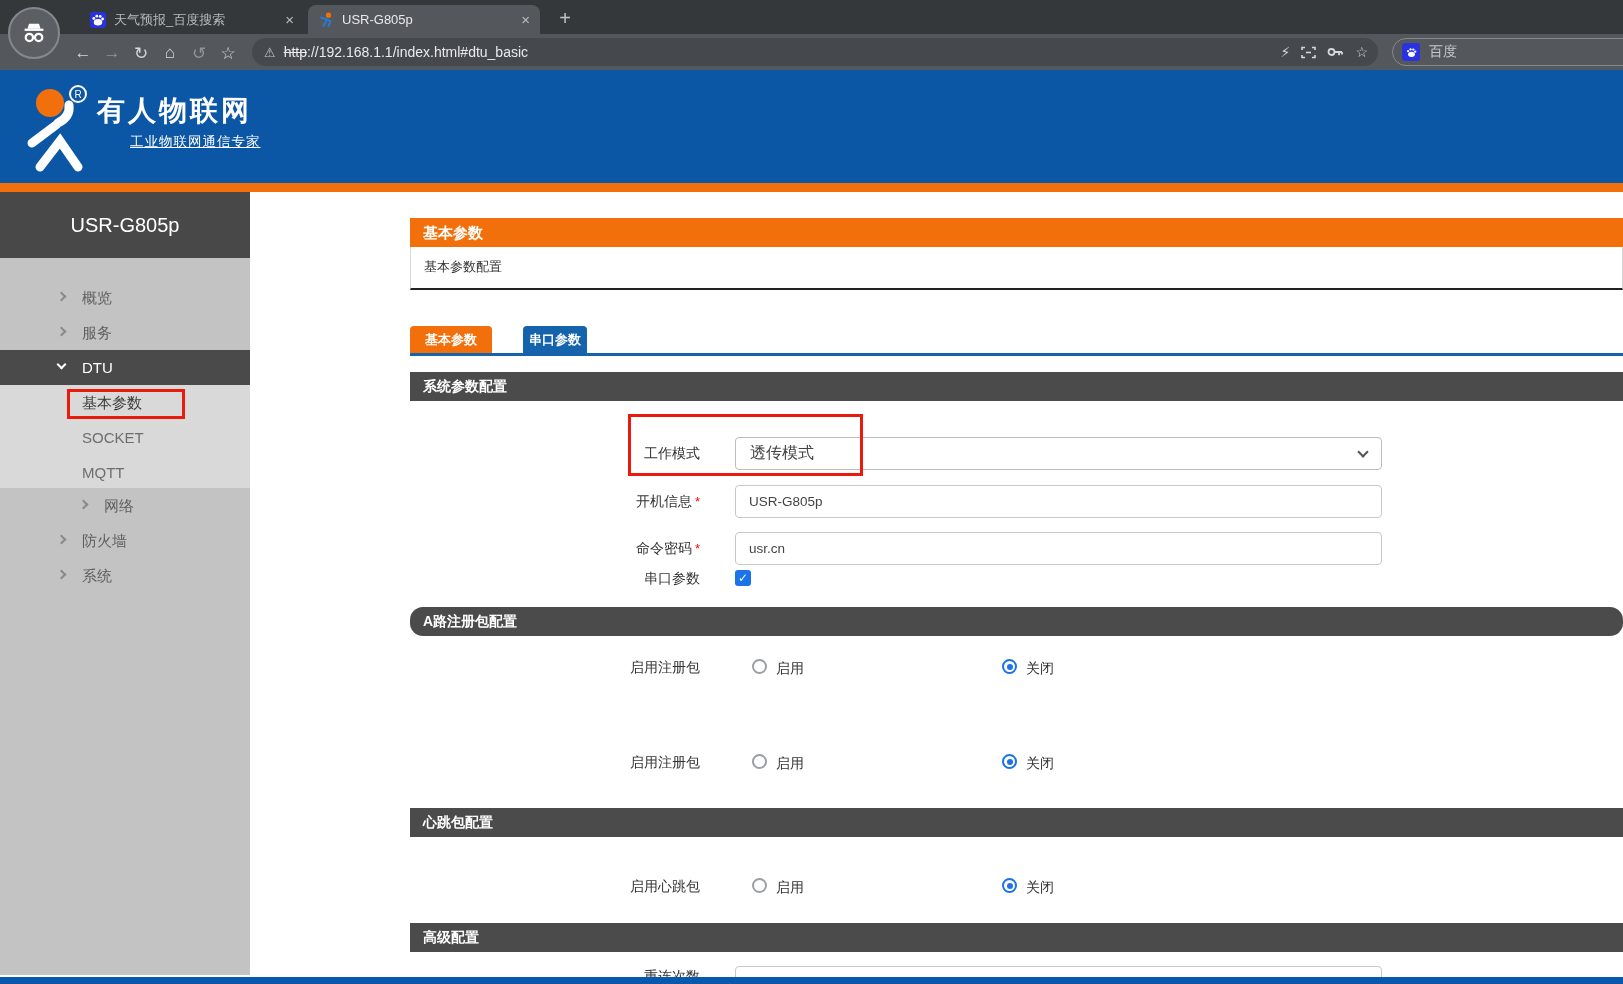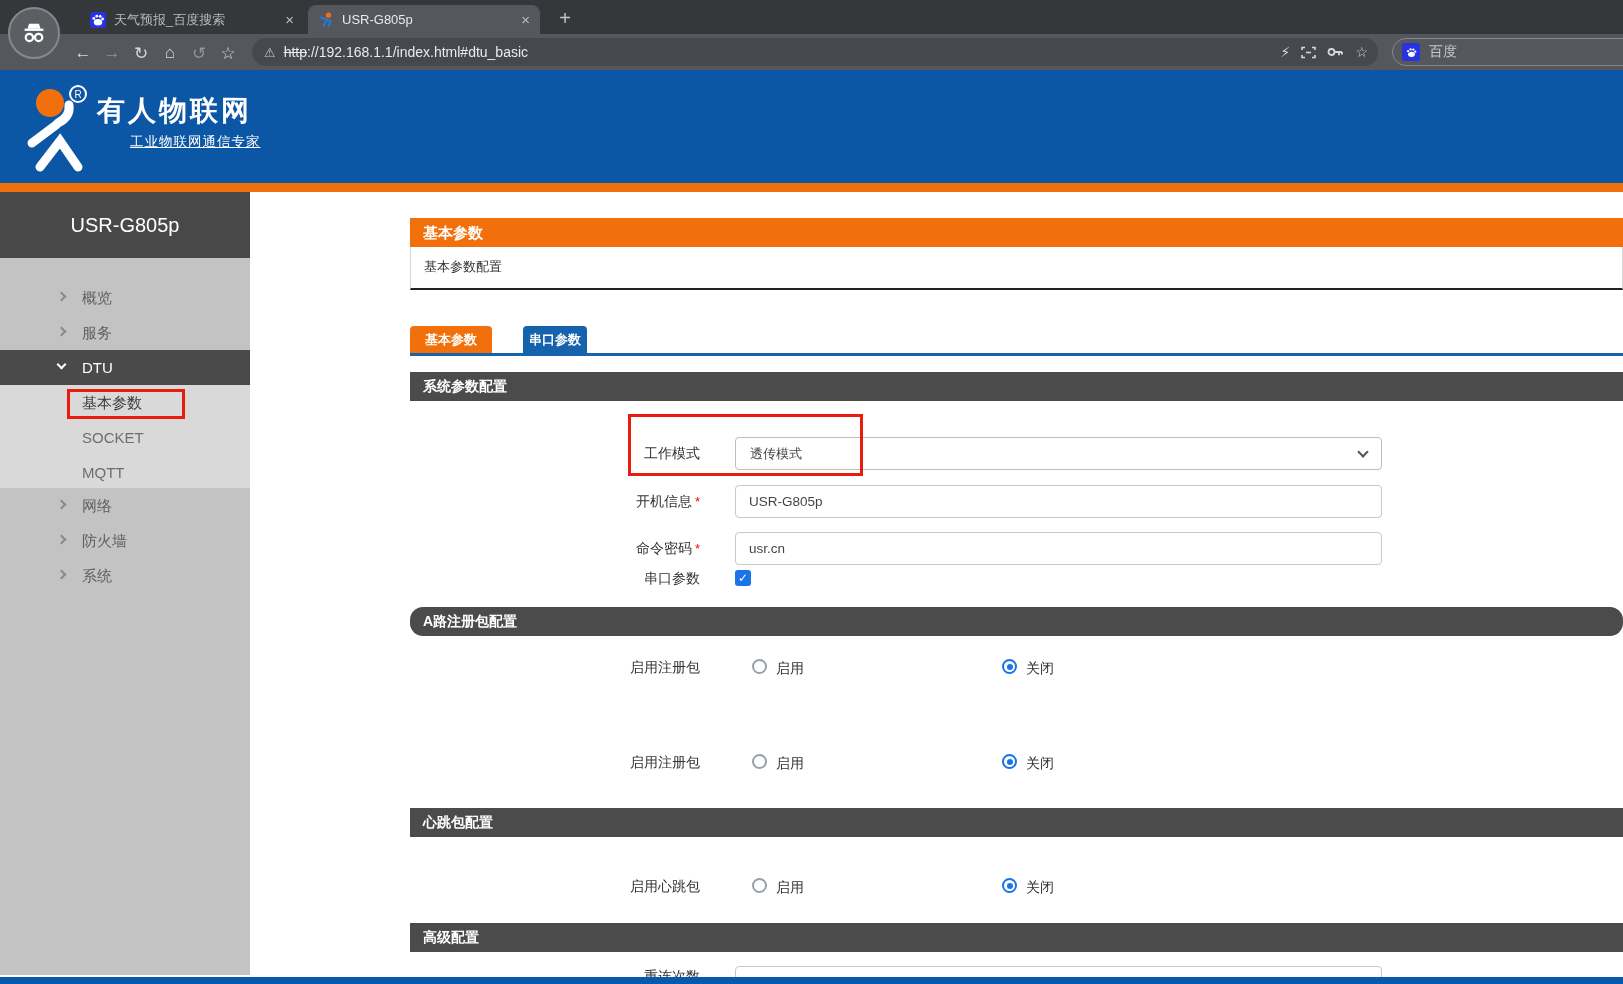--- a/index.html
+++ b/index.html
@@ -63,21 +63,21 @@
     line-height:40px;padding-left:13px;font-size:13px;color:#333;}
   .ptab{position:absolute;top:134px;height:27px;line-height:27px;text-align:center;color:#fff;
     font-size:13px;font-weight:bold;border-radius:4px 4px 0 0;}
   .ptab.orange{left:160px;width:82px;background:#f2700c;}
   .ptab.blue{left:273px;width:64px;background:#1463ac;}
   .tabline{position:absolute;left:160px;right:0;top:161px;height:3px;background:#1463ac;}
   .flabel{position:absolute;left:270px;width:180px;text-align:right;font-size:14px;color:#333;height:17px;}
   .req{color:#f00;margin-left:3px;font-size:13px;}
   .selectbox{position:absolute;left:485px;width:647px;height:33px;border:1px solid #bdbdbd;border-radius:4px;
     background:#fff;display:flex;align-items:center;justify-content:space-between;
-    padding:0 14px;font-size:13px;color:#444;}
+    padding:0 14px;font-size:16px;color:#444;}
   .selchev{width:8px;height:8px;border-right:2px solid #555;border-bottom:2px solid #555;
     transform:rotate(45deg);margin-top:-4px;}
   .tinput{position:absolute;left:485px;width:647px;height:33px;border:1px solid #c8c8c8;border-radius:4px;
     font-size:13.5px;color:#444;padding:0 13px;outline:none;background:#fff;
     font-family:"Liberation Sans","DejaVu Sans",sans-serif;}
   .checkbox{position:absolute;left:485px;width:16px;height:16px;background:#1a73e8;border-radius:3px;
     color:#fff;font-size:12px;font-weight:bold;display:flex;align-items:center;justify-content:center;}
   .radio{position:absolute;width:15px;height:15px;border:2px solid #9aa0a6;border-radius:50%;background:#fff;}
   .radio.checked{border-color:#1a73e8;}
   .radio.checked::after{content:"";position:absolute;left:2.5px;top:2.5px;width:6px;height:6px;
@@ -205,21 +205,21 @@
       </div>
       <div class="sbsub current" style="top:193px;">
         <span class="lbl">基本参数</span>
       </div>
       <div class="sbsub" style="top:263px;">
         <span class="lbl">MQTT</span>
       </div>
       <div class="sbsub" style="top:228px;">
         <span class="lbl">SOCKET</span>
       </div>
-      <div class="sbitem" style="top:296px;">
+      <div class="sbitem" style="top:296px;margin-left:22px;">
         <span class="chev"></span>
         <span class="lbl">网络</span>
       </div>
       <div class="sbitem" style="top:331px;">
         <span class="chev"></span>
         <span class="lbl">防火墙</span>
       </div>
       <div class="sbitem" style="top:366px;">
         <span class="chev"></span>
         <span class="lbl">系统</span>

